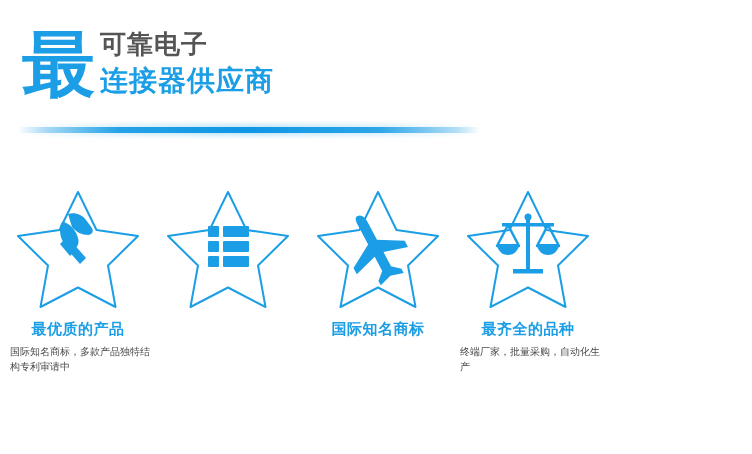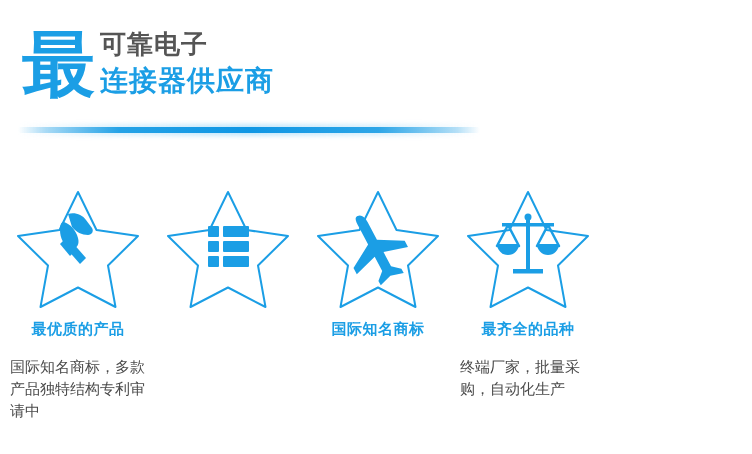--- a/index.html
+++ b/index.html
@@ -125,22 +125,22 @@
   .feature-title {
     margin-top: 4px;
     font-size: 15px;
     font-weight: bold;
     color: #1b9ee5;
     letter-spacing: 0.5px;
     text-align: center;
     white-space: nowrap;
   }
   .feature-desc {
-    margin-top: 18px;
-    font-size: 15px;
+    margin-top: 6px;
+    font-size: 10px;
     line-height: 1.45;
     color: #4a4a4a;
     font-family: "DejaVu Serif", "Liberation Serif", serif;
     width: 144px;
     text-align: left;
     padding-left: 4px;
     box-sizing: border-box;
   }
   .feature:nth-child(5) .feature-desc {
     width: 132px;

